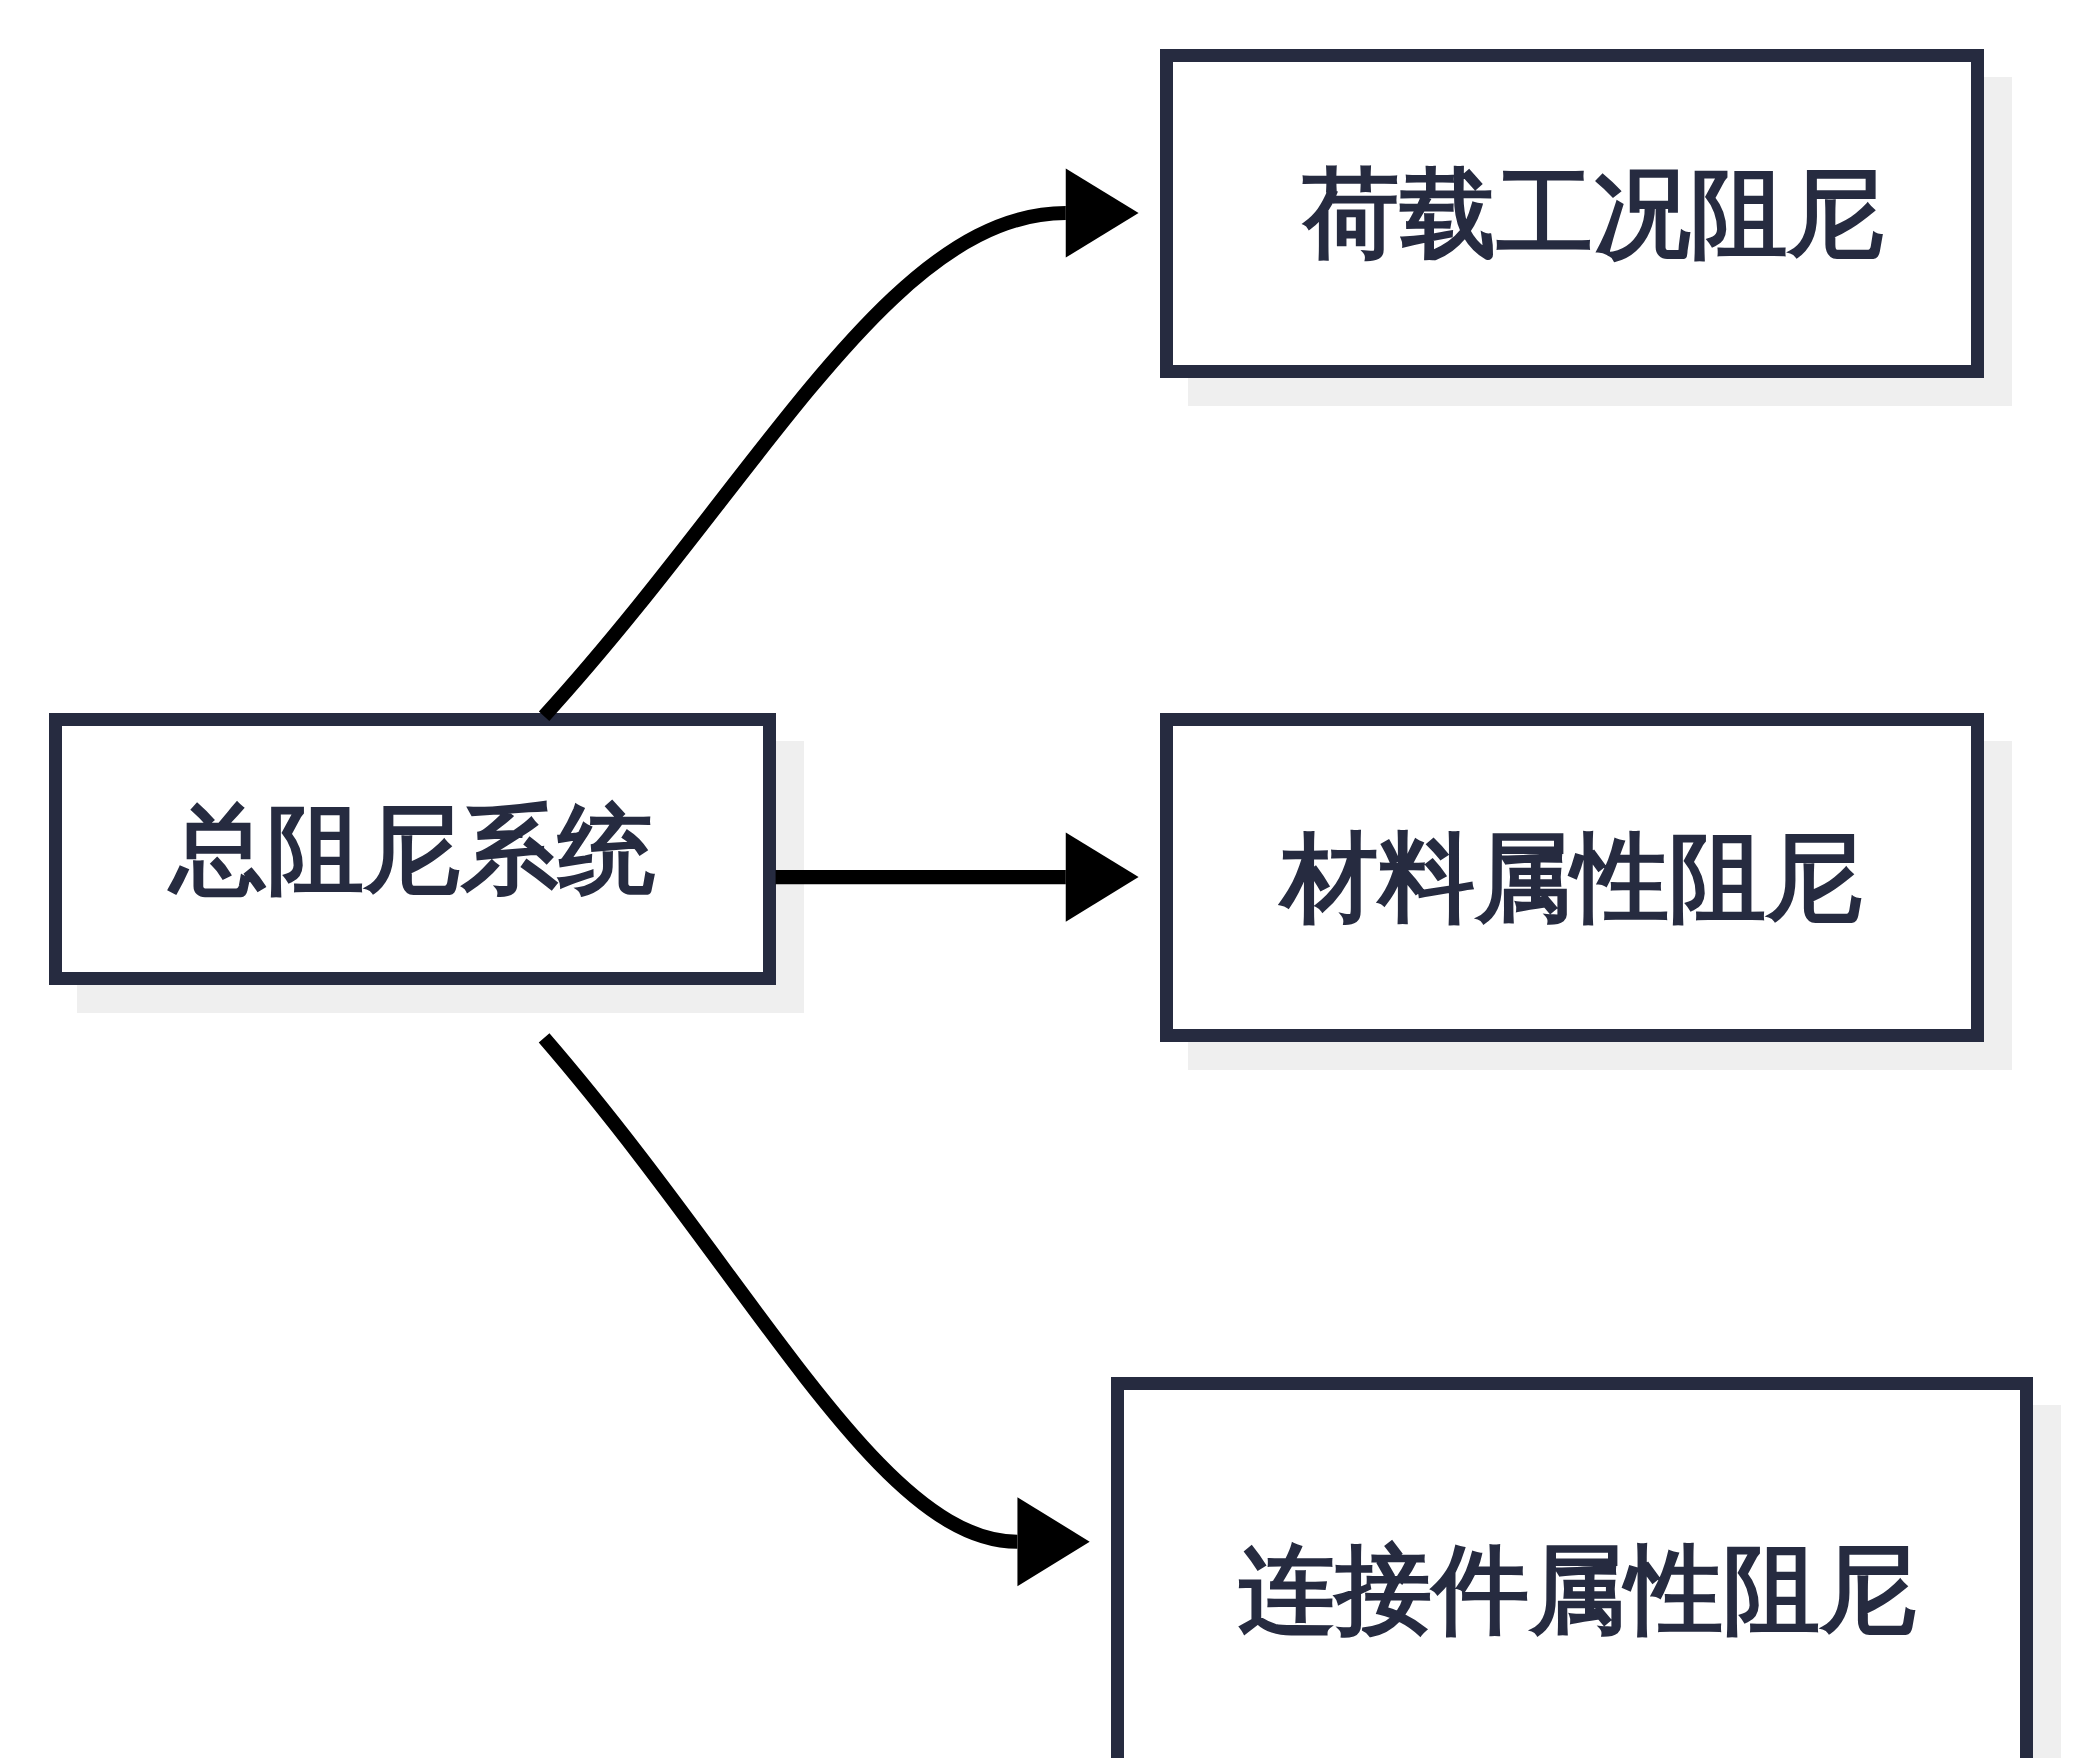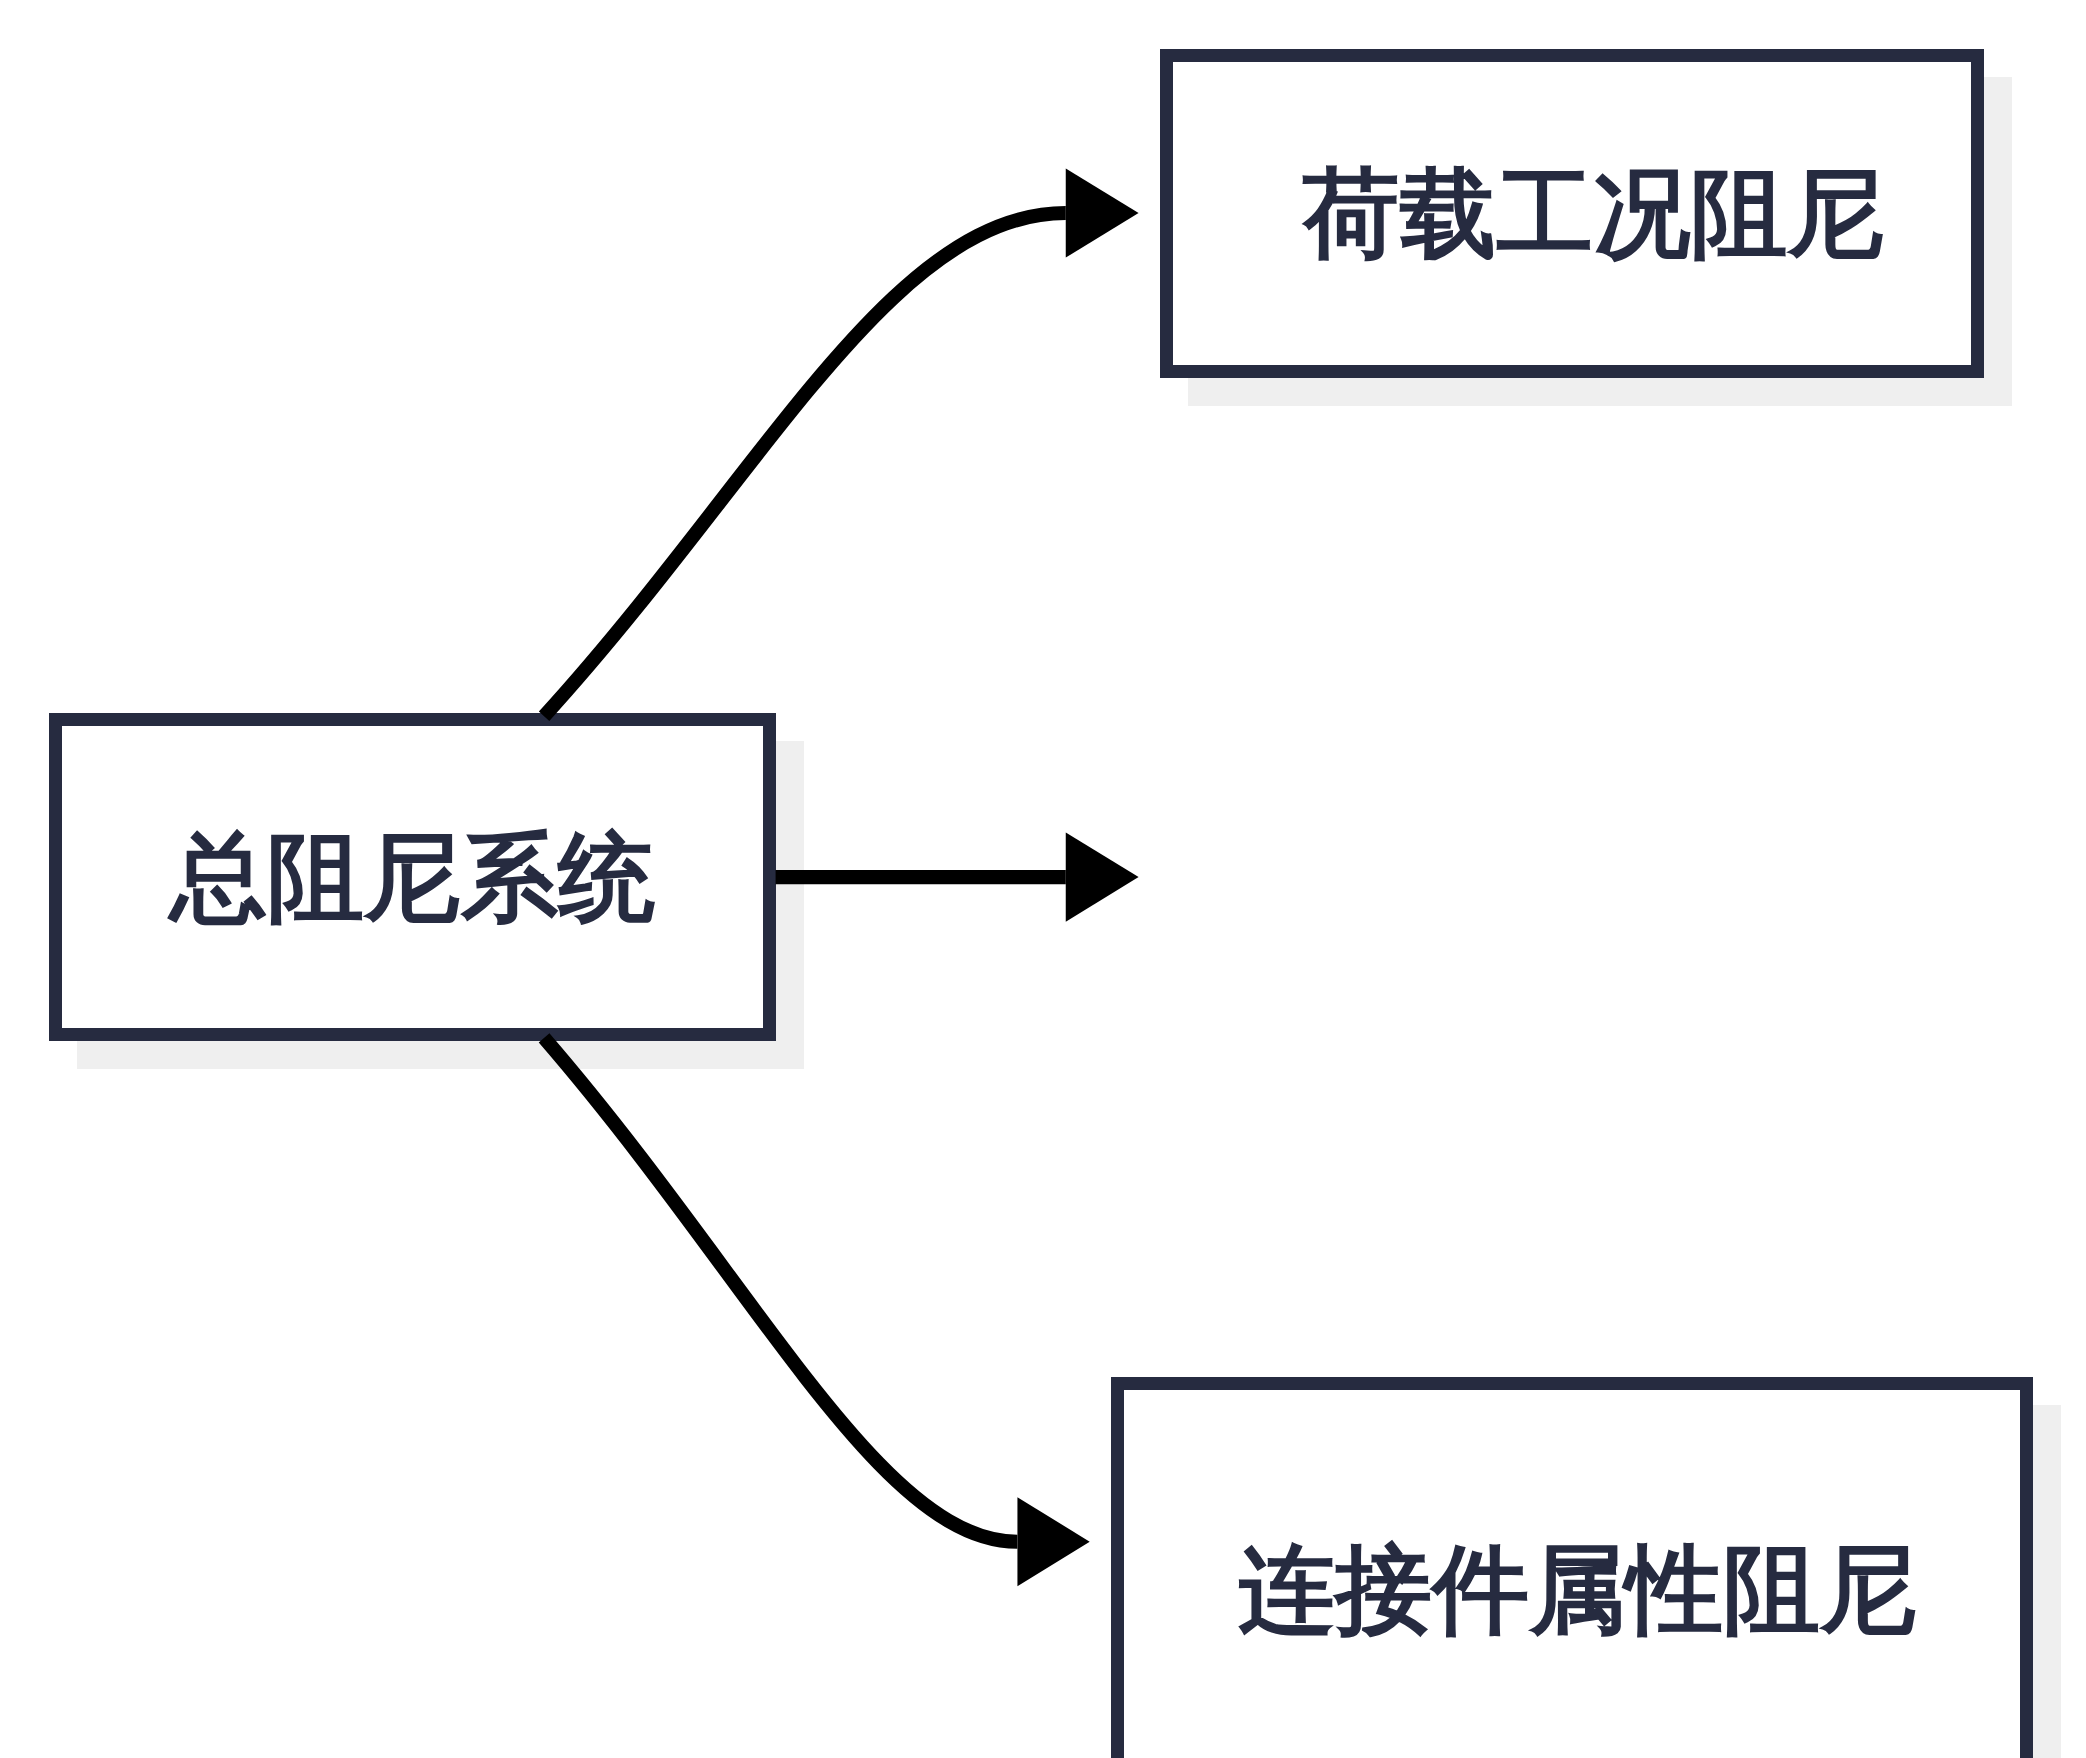--- a/index.html
+++ b/index.html
@@ -33,21 +33,21 @@
     justify-content:center;
   }
   .node .label{
     font-size:97px;
     font-weight:700;
     line-height:1;
     color:var(--label-text);
     white-space:nowrap;
     letter-spacing:0;
   }
-  .node-total{     left:49px;   top:713px; width:727px; height:328px; }
+  .node-total{     left:49px;   top:713px; width:727px; height:272px; }
   .node-loadcase{  left:1160px; top:49px;   width:824px; height:329px;padding-left:43px; }
   .node-material{  left:1160px; top:713px; width:824px; height:329px; }
   .node-connector{ left:1111px; top:1377px; width:922px; height:424px;padding-left:11px; }
   svg.edges{
     position:absolute;
     left:0; top:0;
     width:2087px;
     height:1758px;
     pointer-events:none;
   }
@@ -68,20 +68,23 @@
 <div class="canvas">
 
   <div class="node node-total">
     <span class="label">总阻尼系统</span>
   </div>
 
   <div class="node node-loadcase">
     <span class="label">荷载工况阻尼</span>
   </div>
 
+  <div class="node node-material">
+    <span class="label">材料属性阻尼</span>
+  </div>
 
   <div class="node node-connector">
     <span class="label">连接件属性阻尼</span>
   </div>
 
   <svg class="edges" viewBox="0 0 3840 3235" xmlns="http://www.w3.org/2000/svg">
 
     <g>
       <path d="M 1001 1318 C 1400 880, 1640 392, 1961 392"></path>
       <polygon points="1961,310 2095,392 1961,474"></polygon>

